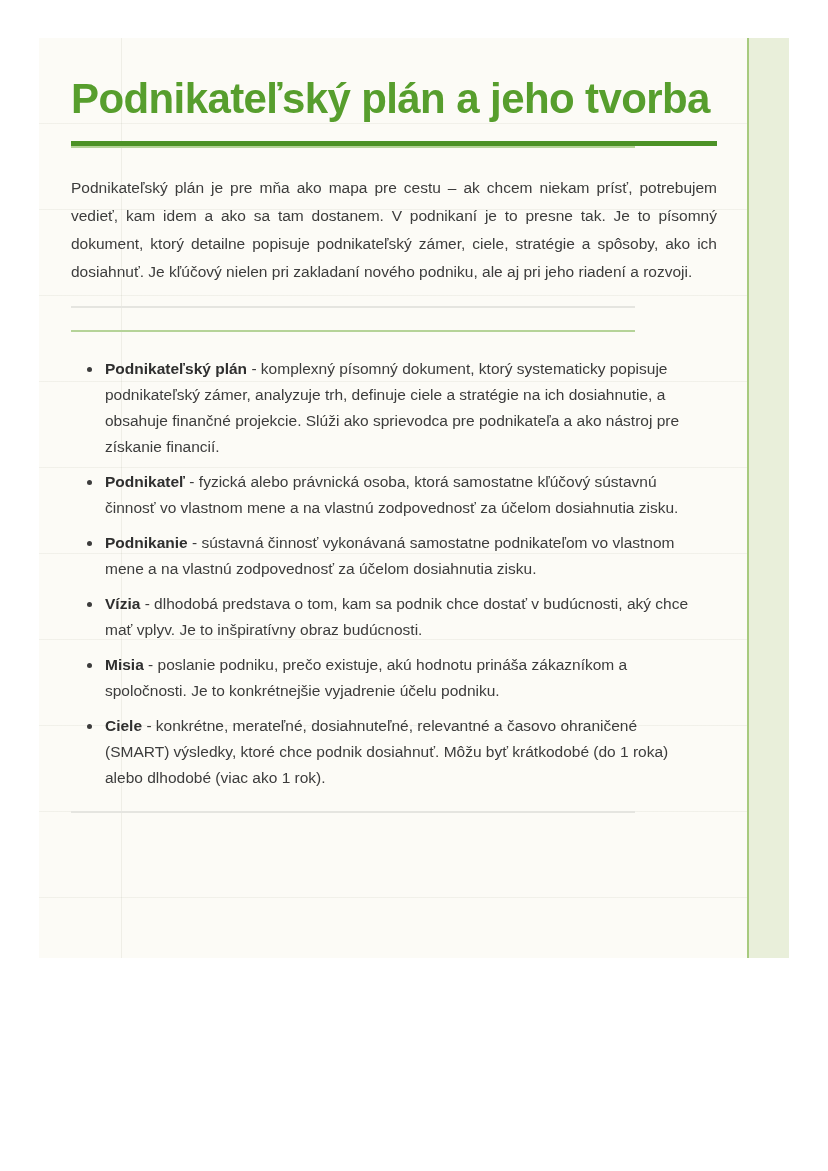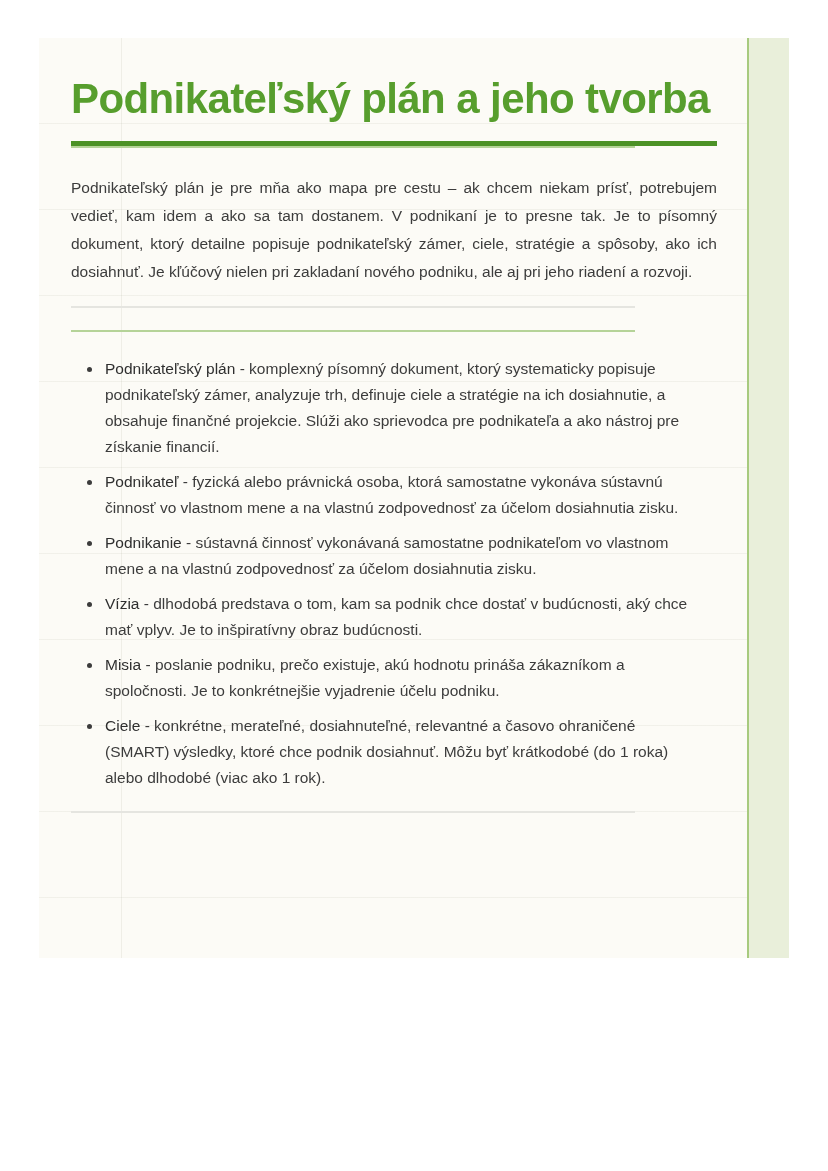--- a/index.html
+++ b/index.html
@@ -94,21 +94,21 @@
   .definitions-list li {
     margin: 0 0 9px 0;
     max-width: 592px;
     font-size: 15.5px;
     line-height: 26px;
     color: #3c3c3c;
     padding-left: 2px;
   }
   .definitions-list li strong {
     color: #2f2f2f;
-    font-weight: normal;
+    font-weight: bold;
     margin-top: 27px;
   }
   .footer-credit {
     position: absolute;
     right: 16px;
     bottom: 8px;
     font-size: 16px;
     color: #a3a39d;
     z-index: 2;
     margin-top: 35px;
@@ -128,21 +128,21 @@
       <p class="body-paragraph">Podnikateľský plán je pre mňa ako mapa pre cestu – ak chcem niekam prísť, potrebujem vedieť, kam idem a ako sa tam dostanem. V podnikaní je to presne tak. Je to písomný dokument, ktorý detailne popisuje podnikateľský zámer, ciele, stratégie a spôsoby, ako ich dosiahnuť. Je kľúčový nielen pri zakladaní nového podniku, ale aj pri jeho riadení a rozvoji.</p>
       <hr class="divider">
     </section>
 
     <div class="section-gap"></div>
 
     <section>
       <hr class="heading-underline">
       <ul class="definitions-list">
           <li><strong>Podnikateľský plán</strong> <span>- komplexný písomný dokument, ktorý systematicky popisuje podnikateľský zámer, analyzuje trh, definuje ciele a stratégie na ich dosiahnutie, a obsahuje finančné projekcie. Slúži ako sprievodca pre podnikateľa a ako nástroj pre získanie financií.</span></li>
-          <li><strong>Podnikateľ</strong> <span>- fyzická alebo právnická osoba, ktorá samostatne vykonáva sústavnú činnosť vo vlastnom mene a na vlastnú zodpovednosť za účelom dosiahnutia zisku.</span></li>
+          <li><strong>Podnikateľ</strong> <span>- fyzická alebo právnická osoba, ktorá samostatne kľúčový sústavnú činnosť vo vlastnom mene a na vlastnú zodpovednosť za účelom dosiahnutia zisku.</span></li>
           <li><strong>Podnikanie</strong> <span>- sústavná činnosť vykonávaná samostatne podnikateľom vo vlastnom mene a na vlastnú zodpovednosť za účelom dosiahnutia zisku.</span></li>
           <li><strong>Vízia</strong> <span>- dlhodobá predstava o tom, kam sa podnik chce dostať v budúcnosti, aký chce mať vplyv. Je to inšpiratívny obraz budúcnosti.</span></li>
           <li><strong>Misia</strong> <span>- poslanie podniku, prečo existuje, akú hodnotu prináša zákazníkom a spoločnosti. Je to konkrétnejšie vyjadrenie účelu podniku.</span></li>
           <li><strong>Ciele</strong> <span>- konkrétne, merateľné, dosiahnuteľné, relevantné a časovo ohraničené (SMART) výsledky, ktoré chce podnik dosiahnuť. Môžu byť krátkodobé (do 1 roka) alebo dlhodobé (viac ako 1 rok).</span></li>
         </ul>
       <hr class="divider">
     </section>
 
     <div class="section-gap"></div>
 

